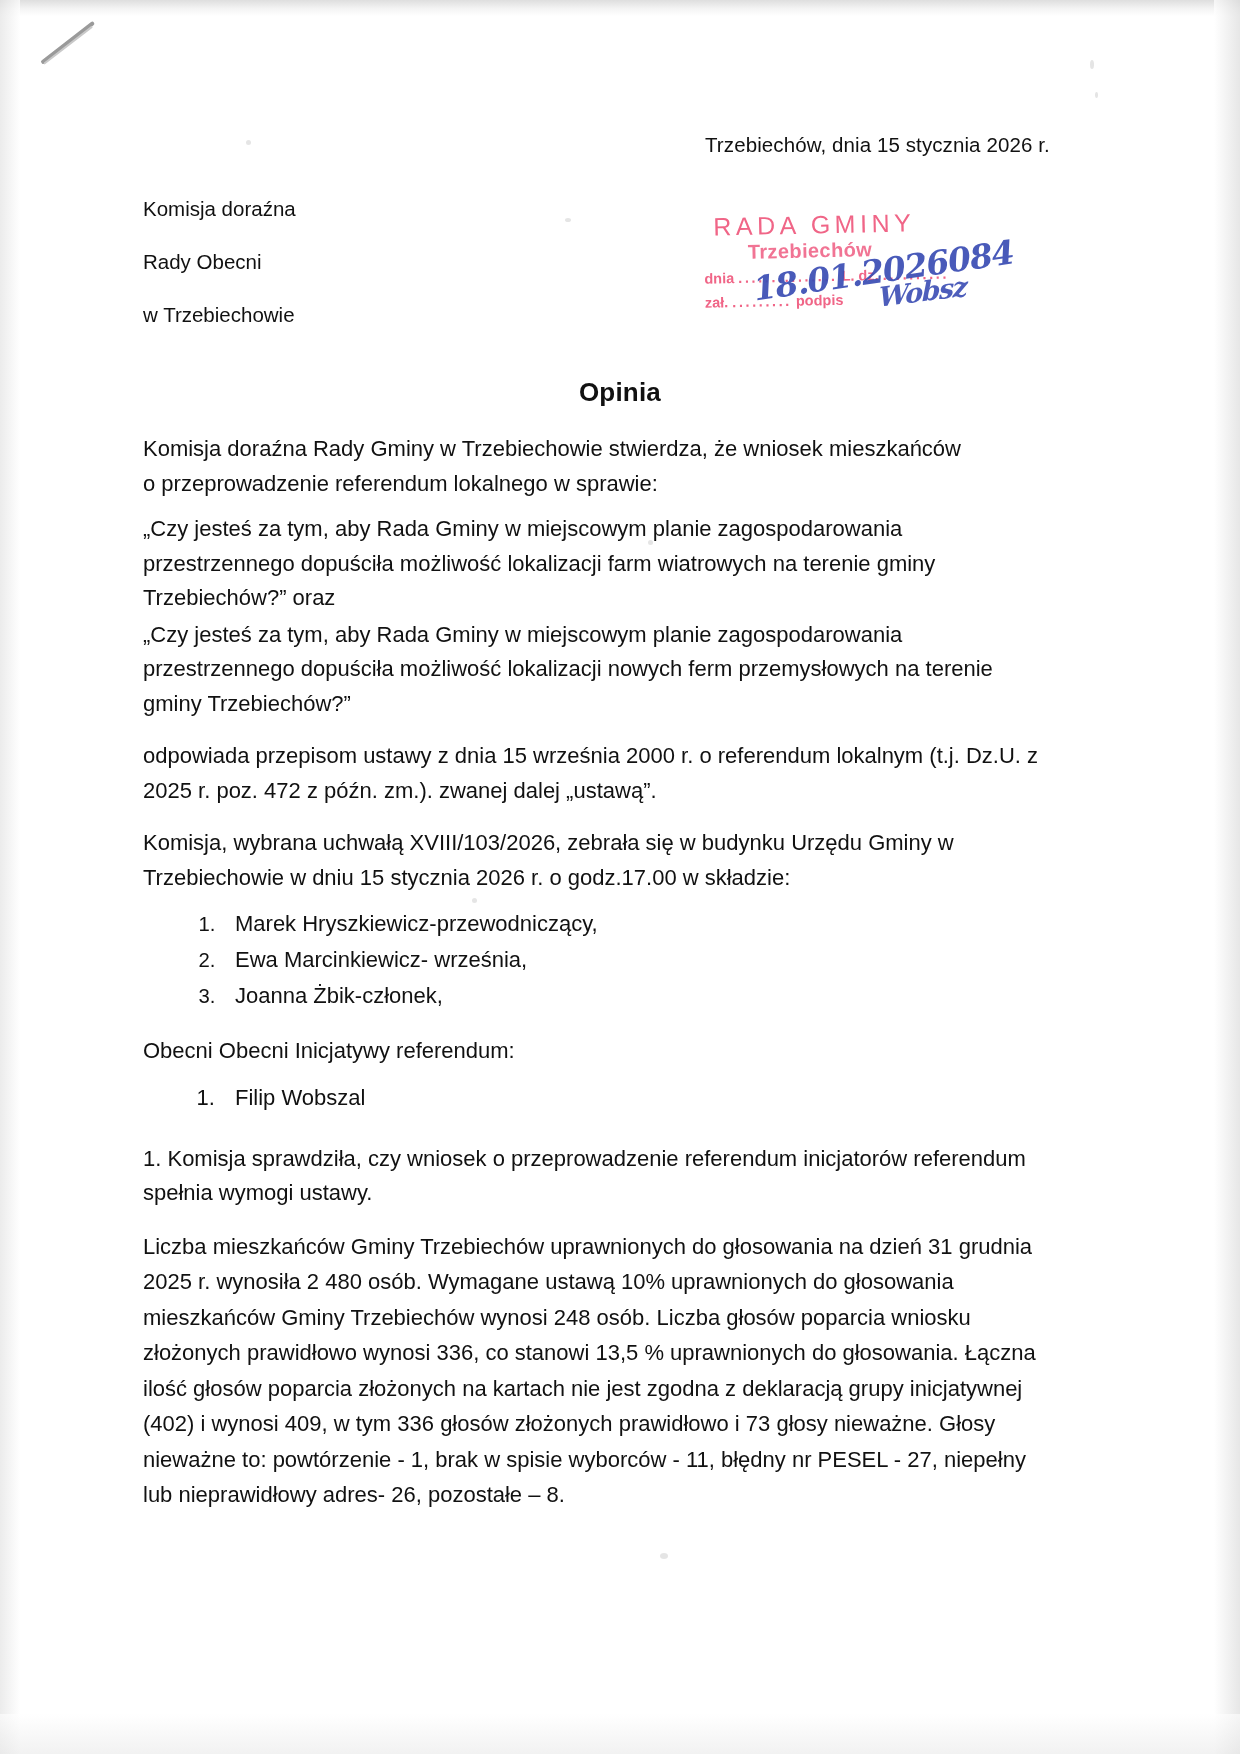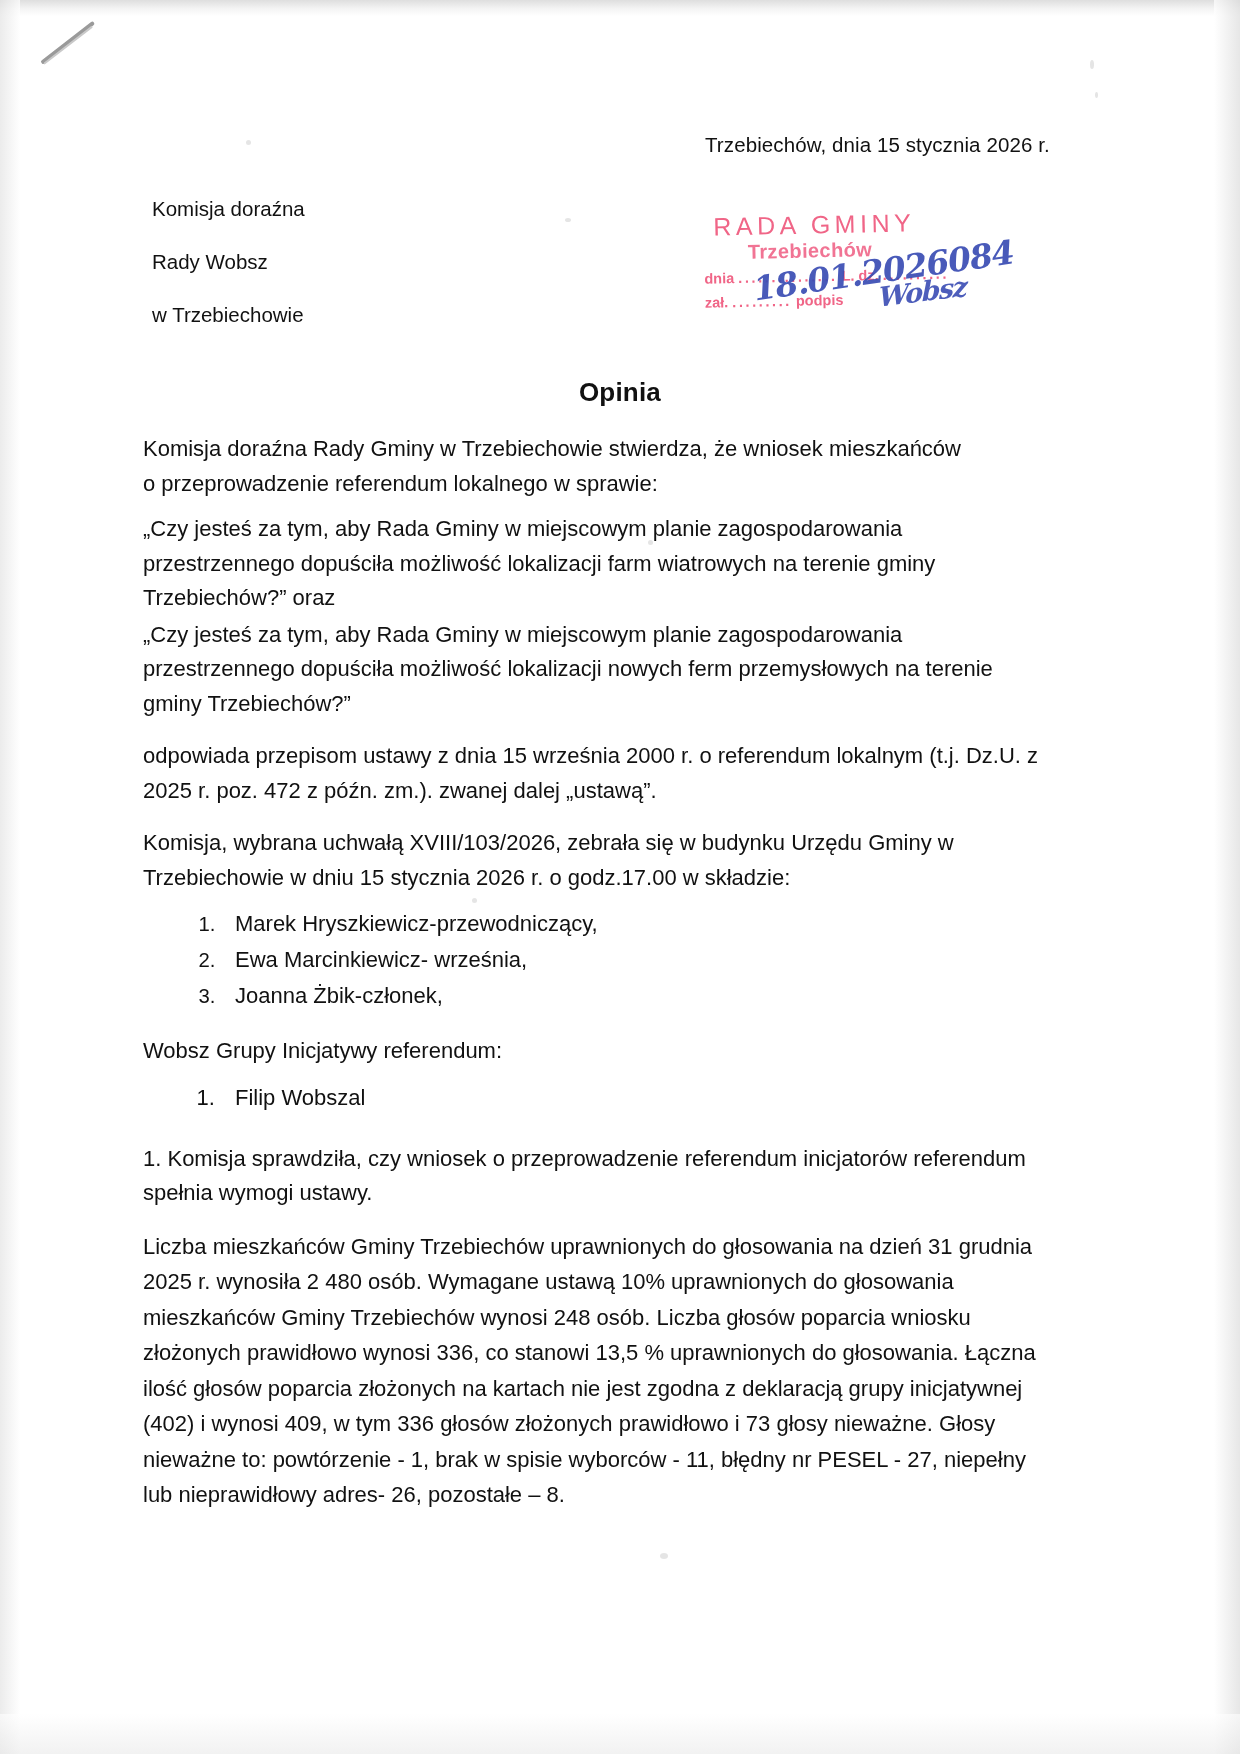--- a/index.html
+++ b/index.html
@@ -72,21 +72,20 @@
     left: 705px; top: 133px;
     font-size: 20.5px;
     letter-spacing: .1px;
     white-space: nowrap;
   }
   .addressee {
     position: absolute;
     left: 143px; top: 182px;
     font-size: 20.5px;
     line-height: 53px;
-    margin-left: 9px;
   }
   .addressee div { white-space: nowrap; }
 
   .title {
     position: absolute;
     left: 0; top: 377px;
     width: 1240px;
     text-align: center;
     font-size: 26px;
     font-weight: bold;
@@ -222,21 +221,21 @@
   <div class="speck" style="left:648px; top:540px; width:5px; height:5px;"></div>
   <div class="speck" style="left:472px; top:898px; width:5px; height:5px;"></div>
   <div class="speck" style="left:660px; top:1553px; width:8px; height:6px;"></div>
 
   <div class="doc">
 
     <div class="date-line">Trzebiechów, dnia 15 stycznia 2026 r.</div>
 
     <div class="addressee">
       <div>Komisja doraźna</div>
-      <div>Rady Wobsz</div>
+      <div>Rady Obecni</div>
       <div>w Trzebiechowie</div>
     </div>
 
     <div class="title">Opinia</div>
 
     <div class="body">
 
       <p class="tight">
         <span>Komisja doraźna Rady Gminy w Trzebiechowie stwierdza, że wniosek mieszkańców</span><br>
         <span>o przeprowadzenie referendum lokalnego w sprawie:</span>
@@ -249,21 +248,21 @@
       <p>odpowiada przepisom ustawy z dnia 15 września 2000 r. o referendum lokalnym (t.j. Dz.U. z 2025 r. poz. 472 z późn. zm.). zwanej dalej „ustawą”.</p>
 
       <p class="tight">Komisja, wybrana uchwałą XVIII/103/2026, zebrała się w budynku Urzędu Gminy w Trzebiechowie w dniu 15 stycznia 2026 r. o godz.17.00 w składzie:</p>
 
       <ol class="members">
         <li>Marek Hryszkiewicz-przewodniczący,</li>
         <li>Ewa Marcinkiewicz- września,</li>
         <li>Joanna Żbik-członek,</li>
       </ol>
 
-      <p class="tight">Wobsz Grupy Inicjatywy referendum:</p>
+      <p class="tight">Obecni Obecni Inicjatywy referendum:</p>
 
       <ol class="single">
         <li>Filip Wobszal</li>
       </ol>
 
       <p>1. Komisja sprawdziła, czy wniosek o przeprowadzenie referendum inicjatorów referendum spełnia wymogi ustawy.</p>
 
       <p class="stats">Liczba mieszkańców Gminy Trzebiechów uprawnionych do głosowania na dzień 31 grudnia 2025 r.  wynosiła 2 480 osób. Wymagane ustawą 10% uprawnionych do głosowania mieszkańców Gminy Trzebiechów  wynosi 248 osób.  Liczba głosów poparcia wniosku złożonych prawidłowo wynosi 336, co stanowi 13,5 % uprawnionych do głosowania. Łączna ilość głosów poparcia złożonych na kartach nie jest zgodna z deklaracją grupy inicjatywnej (402) i wynosi 409, w tym 336 głosów złożonych prawidłowo i 73 głosy nieważne. Głosy nieważne to: powtórzenie - 1, brak w spisie wyborców - 11, błędny nr PESEL - 27, niepełny lub nieprawidłowy adres- 26, pozostałe – 8.</p>
 
     </div>

